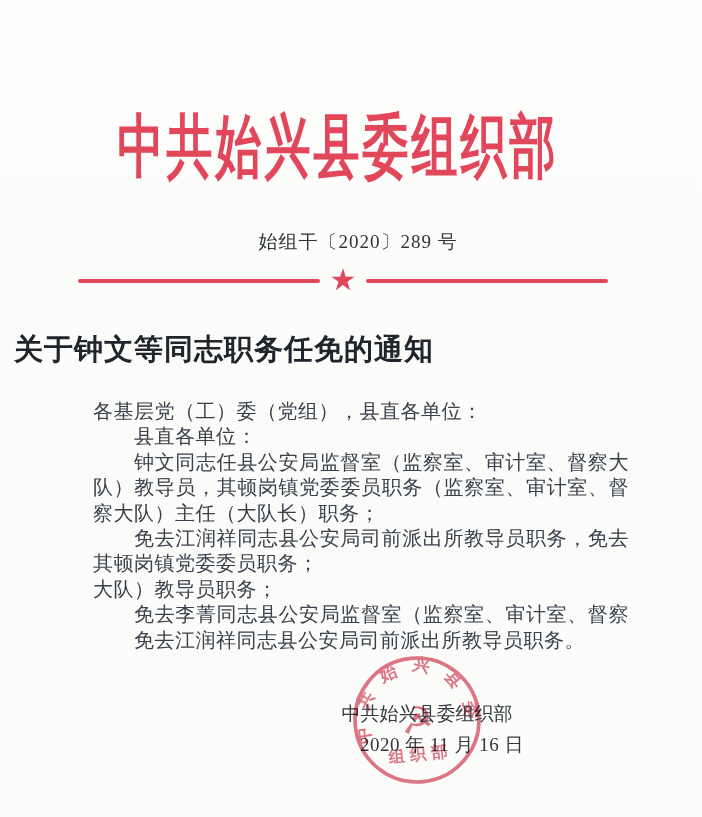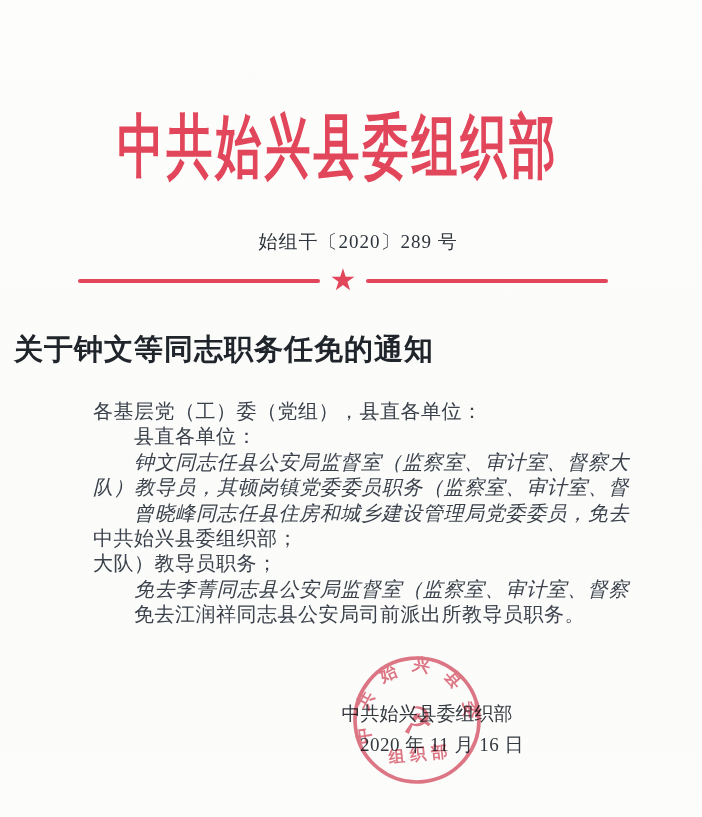--- a/index.html
+++ b/index.html
@@ -49,21 +49,21 @@
     font-size:29px; font-weight:bold; letter-spacing:1px;
     color:#20252b;
   }
   
   .doc-body {
     position:absolute; top:399px; left:93px; width:536px;
     font-size:20px; letter-spacing:0.5px;
     color:#3a414b;
   }
   .bodyline { height:25.4px; line-height:25.4px; white-space:nowrap; }
-  .bodyline.fill { white-space:normal; text-align:justify; text-align-last:justify;font-style:italic; }
+  .bodyline.fill { white-space:normal; text-align:justify; text-align-last:justify; }
   .bodyline.indent { text-indent:41px; }
   
   .sigblock {
     position:absolute; left:330px; top:701px; width:194px;
     text-align:center; font-size:19px; color:#33393f;
   }
   .sig-org { height:25px; line-height:25px; white-space:nowrap; }
   .sig-date { height:25px; line-height:25px; margin-top:6px; white-space:nowrap; letter-spacing:0.5px;text-align:right; }
   
   .seal {
@@ -92,22 +92,23 @@
     <div class="dline"></div>
   </div>
 
   <h1 class="title">关于钟文等同志职务任免的通知</h1>
 
   <div class="doc-body">
     <div class="bodyline">各基层党（工）委（党组），县直各单位：</div>
     <div class="bodyline indent">县直各单位：</div>
     <div class="bodyline indent fill">钟文同志任县公安局监督室（监察室、审计室、督察大</div>
     <div class="bodyline fill">队）教导员，其顿岗镇党委委员职务（监察室、审计室、督</div>
-    <div class="bodyline indent fill">曾晓峰同志任县住房和城乡建设管理局党委委员，免去</div>
-    <div class="bodyline">中共始兴县委组织部；</div>
+    <div class="bodyline">察大队）主任（大队长）职务；</div>
+    <div class="bodyline indent fill">免去江润祥同志县公安局司前派出所教导员职务，免去</div>
+    <div class="bodyline">其顿岗镇党委委员职务；</div>
     <div class="bodyline">大队）教导员职务；</div>
     <div class="bodyline indent fill">免去李菁同志县公安局监督室（监察室、审计室、督察</div>
     <div class="bodyline indent">免去江润祥同志县公安局司前派出所教导员职务。</div>
   </div>
 
   <div class="sigblock">
     <div class="sig-org">中共始兴县委组织部</div>
     <div class="sig-date">2020 年 11 月 16 日</div>
   </div>
 

